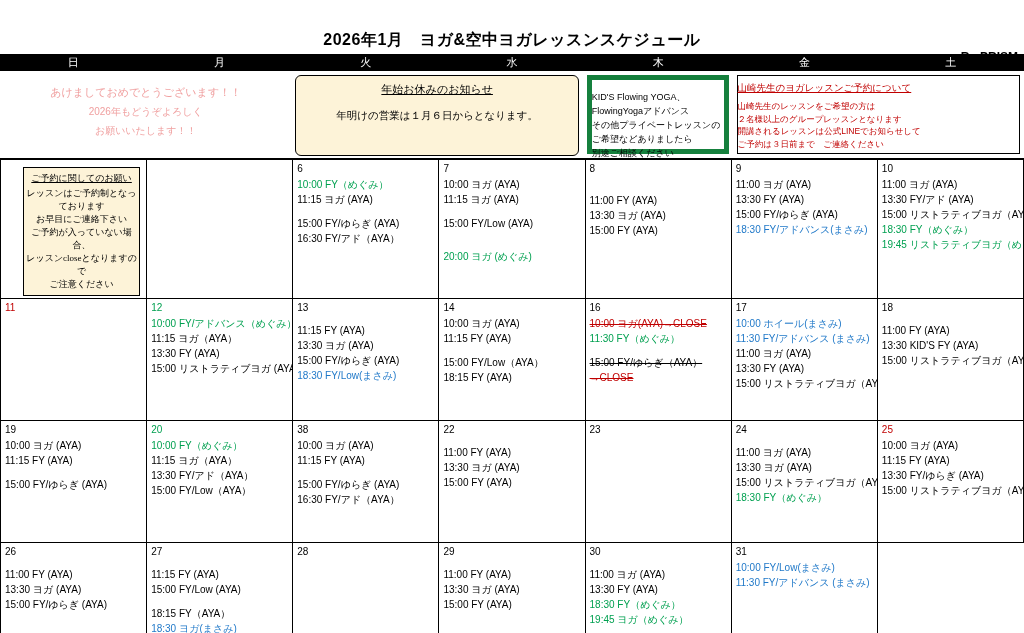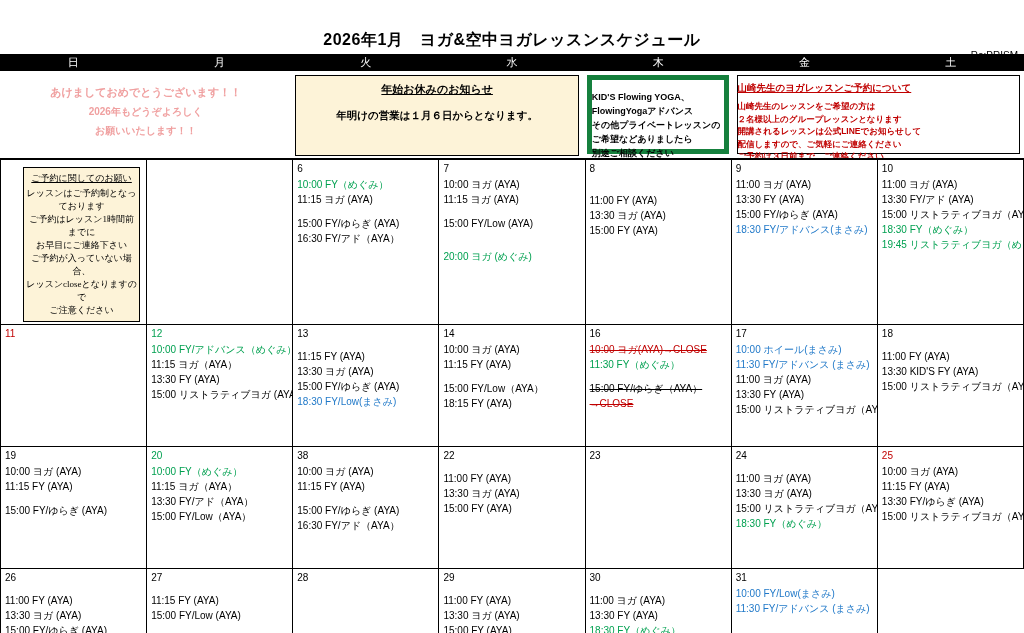--- a/index.html
+++ b/index.html
@@ -30,22 +30,22 @@
   .main-title {
     font-size: 16px;
     font-weight: bold;
     line-height: 24px;
     letter-spacing: 0.5px;
   }
   .brand {
     position: absolute;
     right: 6px;
     top: 22px;
-    font-size: 10px;
-    font-weight: normal;
+    font-size: 12px;
+    font-weight: bold;
   }
   
   .weekdays {
     display: flex;
     background: #000;
     color: #fff;
     height: 17px;
     align-items: center;
   }
   .weekdays .wd {
@@ -59,21 +59,20 @@
     display: flex;
     height: 88px;
     border-bottom: 1px solid #000;
     box-sizing: border-box;
   }
   .notice-cell {
     flex: 1 1 0;
     box-sizing: border-box;
     padding: 4px 4px;
     overflow: hidden;
-    font-weight: bold;
   }
   .notice-cell.span2 { flex: 2 2 0; }
   .notice-newyear {
     background: #fdf3d8;
     border: 1px solid #000;
     text-align: center;
   }
   .notice-newyear .n-head {
     font-size: 11px;
     text-decoration: underline;
@@ -195,21 +194,21 @@
 
     <div class="notice-cell span2">
       <div class="greet">
         <div>あけましておめでとうございます！！</div>
         <div class="g2">2026年もどうぞよろしく</div>
         <div class="g2">お願いいたします！！</div>
       </div>
     </div>
 
     <div class="notice-cell span2">
-      <div class="notice-newyear" style="height:100%;">
+      <div class="notice-newyear" style="height:100%;border-radius:6px;">
         <div class="n-head">年始お休みのお知らせ</div>
         <div class="n-line">年明けの営業は１月６日からとなります。</div>
       </div>
     </div>
 
     <div class="notice-cell">
       <div class="kids-box">
         <div>KID'S Flowing YOGA、</div>
         <div>FlowingYogaアドバンス</div>
         <div>その他プライベートレッスンの</div>
@@ -217,33 +216,31 @@
         <div>別途ご相談ください</div>
       </div>
     </div>
 
     <div class="notice-cell span2">
       <div class="yama-box">
         <div class="y-head">山崎先生のヨガレッスンご予約について</div>
         <div class="y-line">山崎先生のレッスンをご希望の方は</div>
         <div class="y-line">２名様以上のグループレッスンとなります</div>
         <div class="y-line">開講されるレッスンは公式LINEでお知らせして</div>
-        <div class="y-line">配信しますので、ご気軽にご連絡ください</div>
         <div class="y-line">ご予約は３日前まで　ご連絡ください</div>
       </div>
     </div>
 
   </div>
 
   <div class="cal" id="cal-grid">
       <div class="cell">
         <div class="resv-box">
           <div class="r-head">ご予約に関してのお願い</div>
           <div>レッスンはご予約制となっております</div>
-          <div>ご予約はレッスン1時間前までに</div>
           <div>お早目にご連絡下さい</div>
           <div>ご予約が入っていない場合、</div>
           <div>レッスンcloseとなりますので</div>
           <div>ご注意ください</div>
         </div>
       </div>
       <div class="cell">
         <div class="daynum"></div>
       </div>
       <div class="cell">

